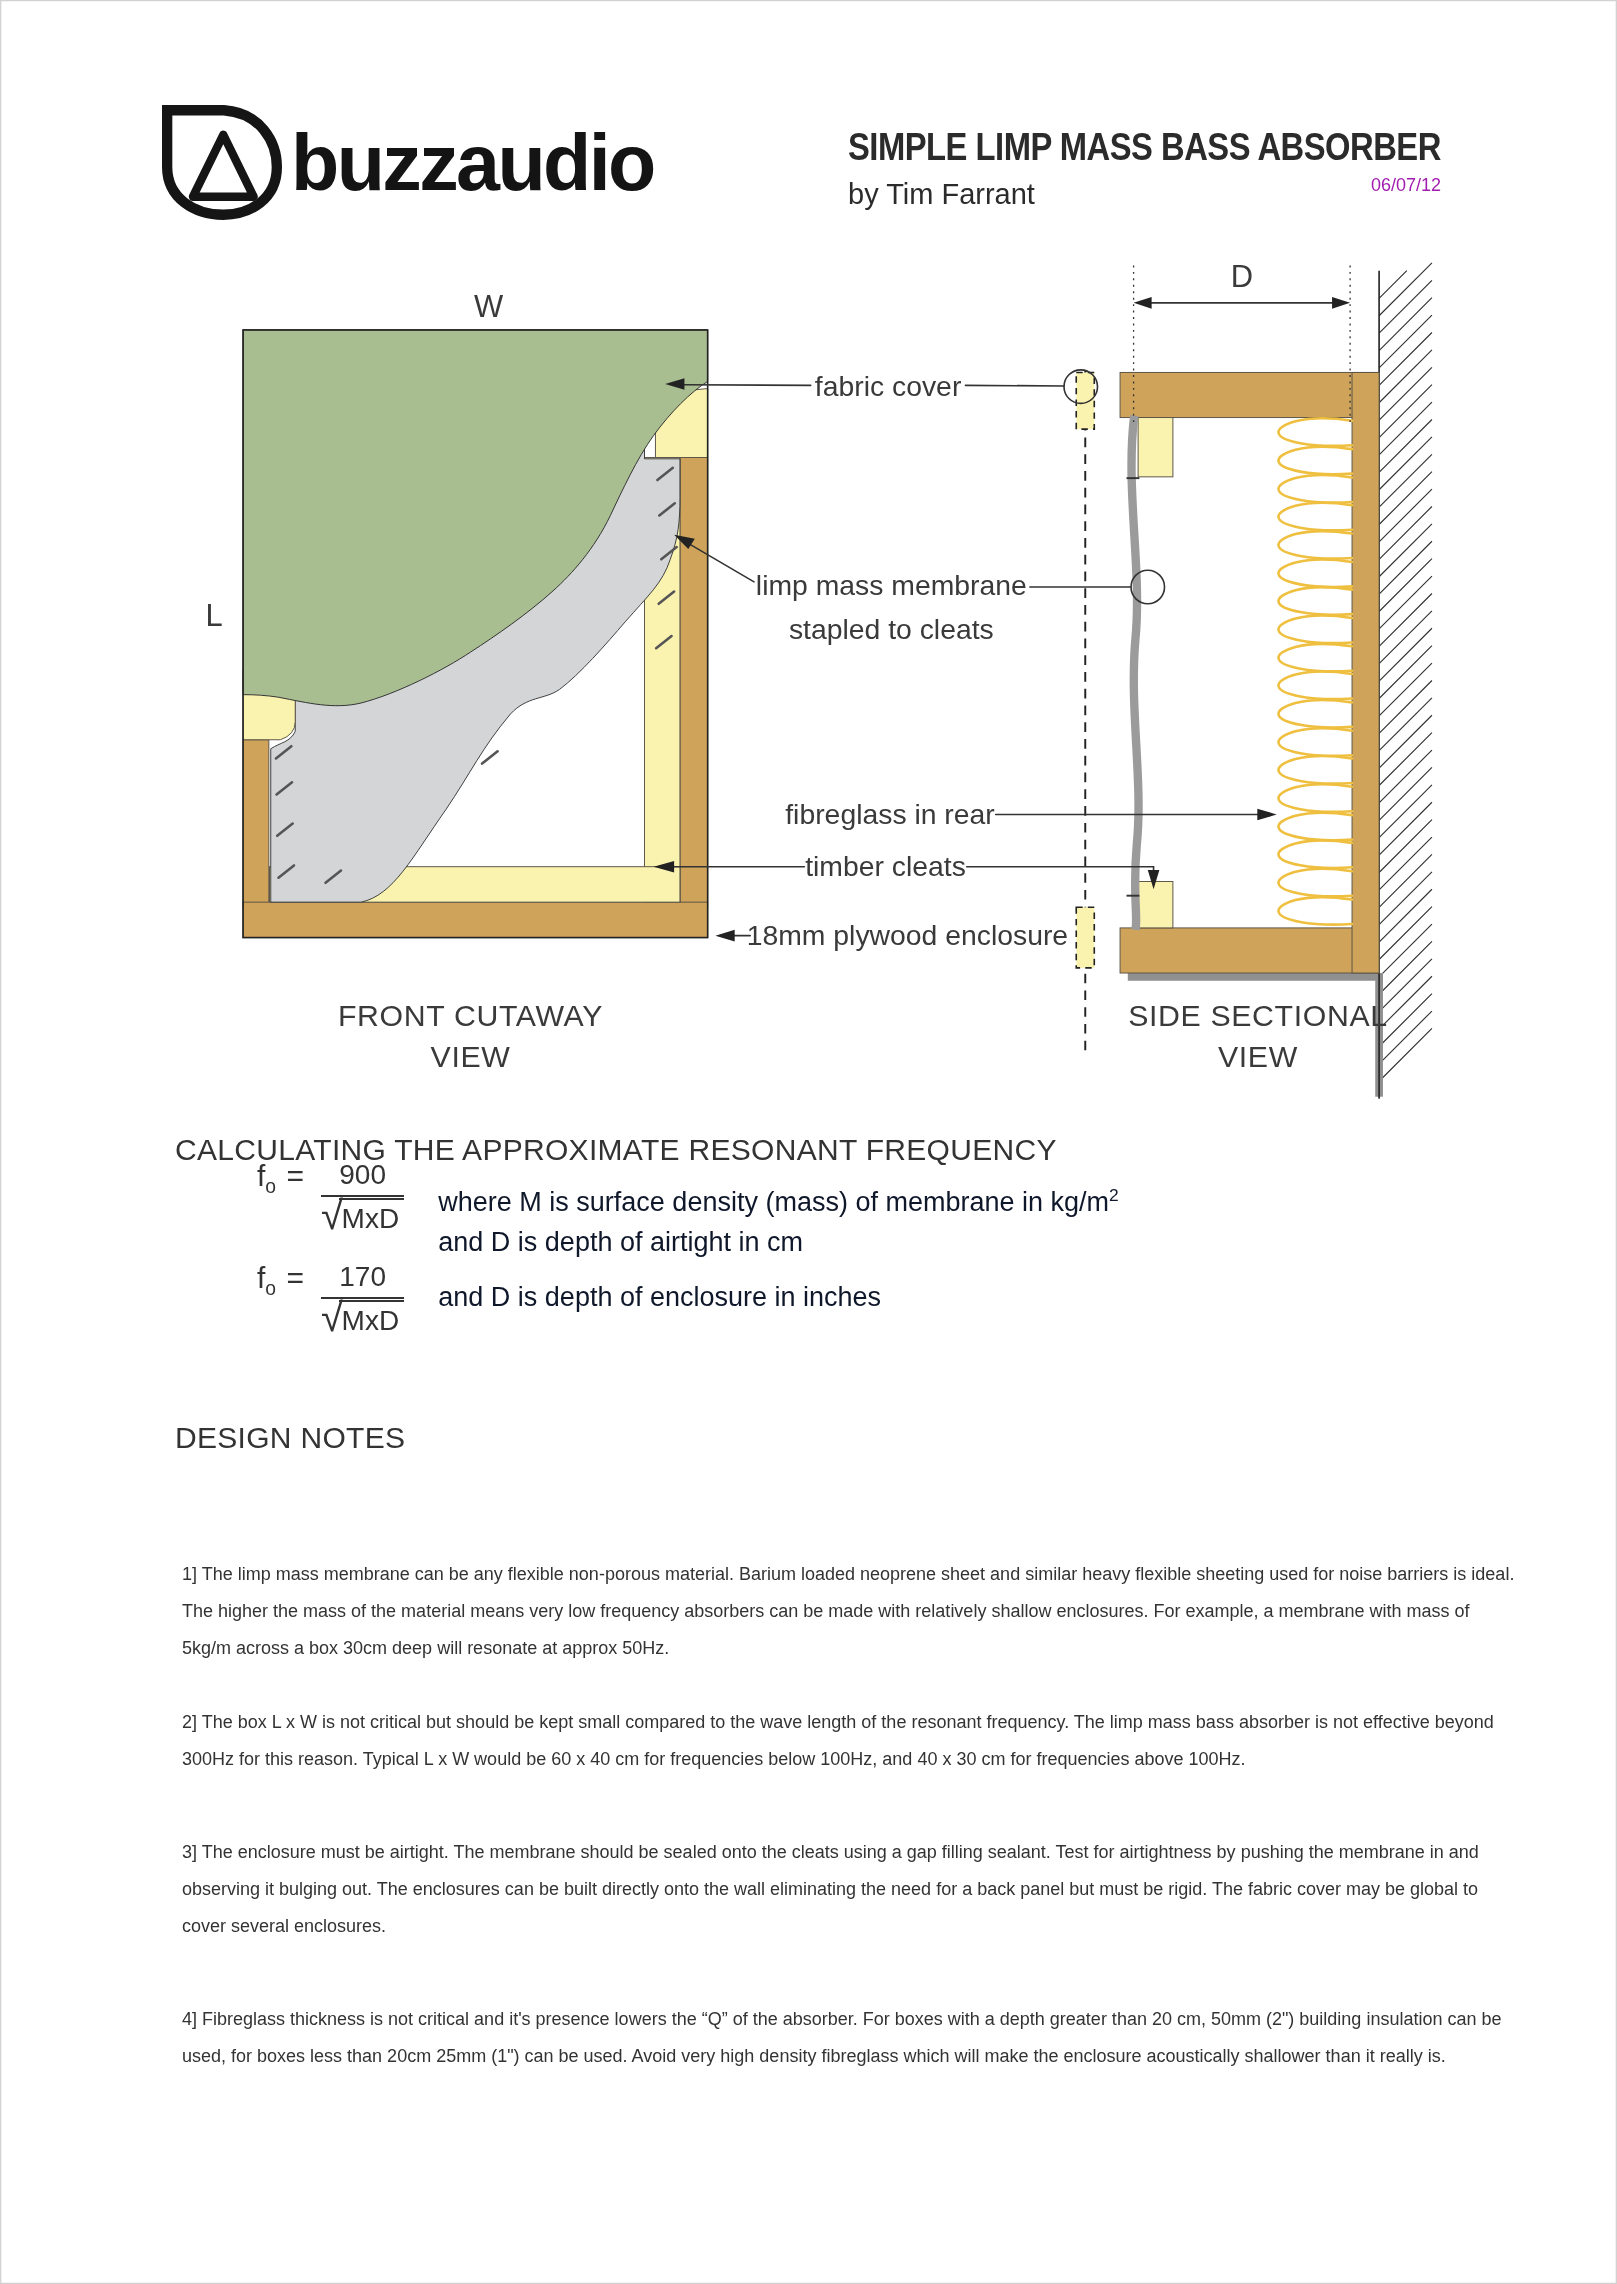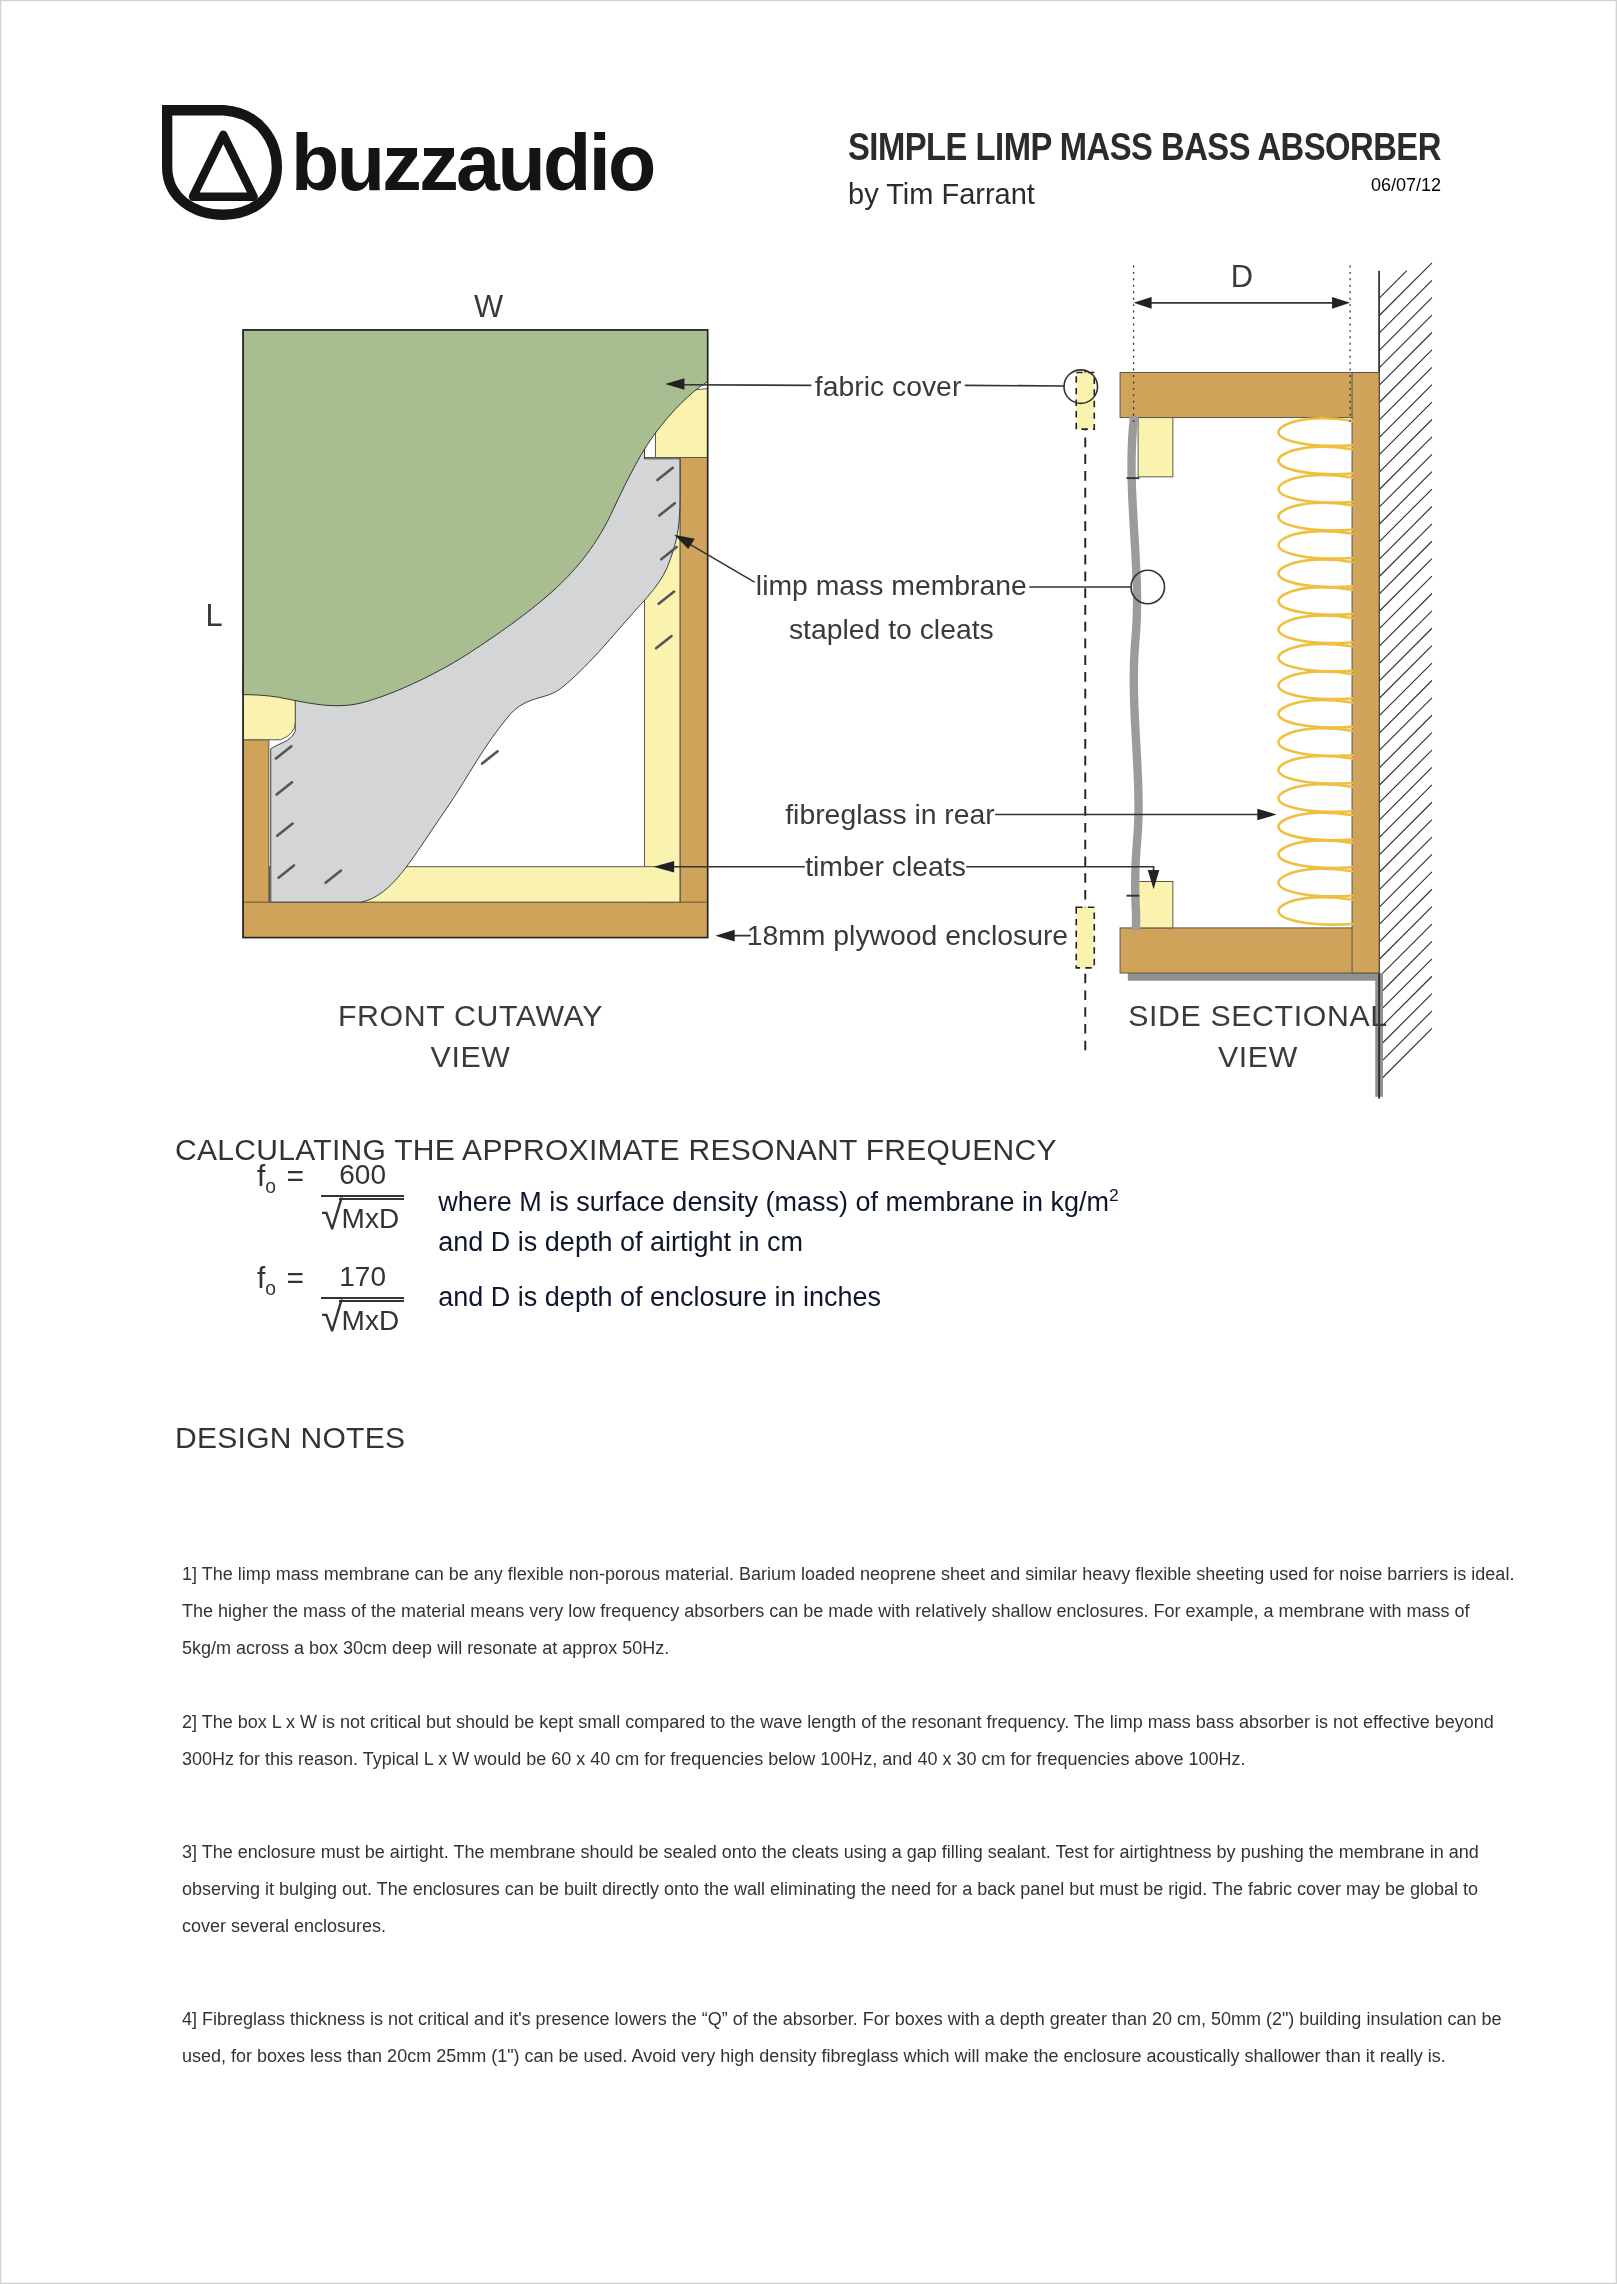--- a/index.html
+++ b/index.html
@@ -14,21 +14,21 @@
     overflow:hidden;
   }
   .abs{position:absolute;}
   
   .logo-wrap{left:162px;top:103px;width:542px;height:119px;display:flex;align-items:center;}
   .logo-text{font-weight:bold;font-size:79px;letter-spacing:-2.6px;color:#141414;margin-left:9px;}
   .title-block{left:848px;top:125px;width:580px;}
   .doc-title{font-weight:bold;font-size:39px;color:#2b2b2b;white-space:nowrap;
     display:inline-block;transform:scaleX(.84);transform-origin:left center;letter-spacing:-0.6px;}
   .byline{font-size:29px;color:#2b2b2b;margin-top:9px;}
-  .doc-date{left:1338px;top:175px;width:103px;font-size:18px;color:#000000;text-align:right;}
+  .doc-date{left:1338px;top:175px;width:103px;font-size:18px;color:#a21caf;text-align:right;}
   
   svg.diagram{left:0;top:0;}
   svg.diagram text{fill:#3a3a3a;}
   .dia-label{font-size:44px;}
   .dia-caption{font-size:47px;letter-spacing:1px;}
   .dia-letter{font-size:48px;}
   
   .section-heading{font-size:30px;color:#333;letter-spacing:0.3px;}
   .formula-row{position:absolute;left:257px;display:flex;align-items:flex-start;}
   .fsym{font-size:30px;color:#333;white-space:nowrap;}
@@ -209,21 +209,21 @@
       <polygon points="1110,1452 1140,1443 1140,1461" fill="#222"></polygon>
       <text x="1408" y="1466" text-anchor="middle" class="dia-label">18mm plywood enclosure</text>
     </g>
   </svg>
 
   <div class="abs section-heading" style="left:175px;top:1133px;">CALCULATING THE APPROXIMATE RESONANT FREQUENCY</div>
 
   <div class="formula-row" style="top:1159px;">
     <div class="fsym"><span>f</span><sub>o</sub><span class="eq">=</span></div>
     <div class="frac">
-      <div class="num">600</div>
+      <div class="num">900</div>
       <div class="den">
           <span class="radical">√</span>
           <span class="radicand">MxD</span>
         </div>
     </div>
     <div class="fdesc">
       <div><span>where M is surface density (mass) of membrane in kg/m</span><sup>2</sup></div>
       <div>and D is depth of airtight in cm</div>
     </div>
   </div>

